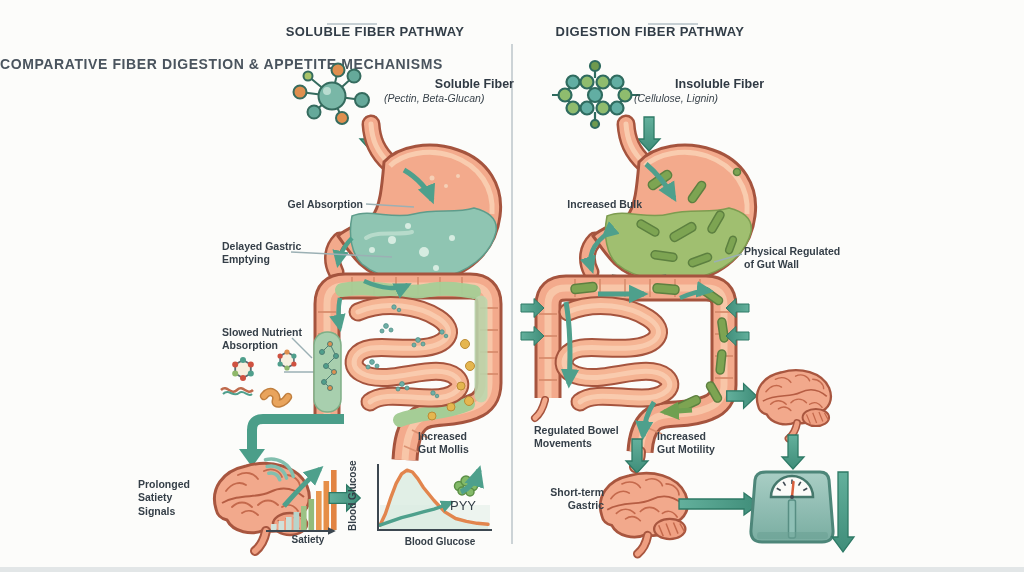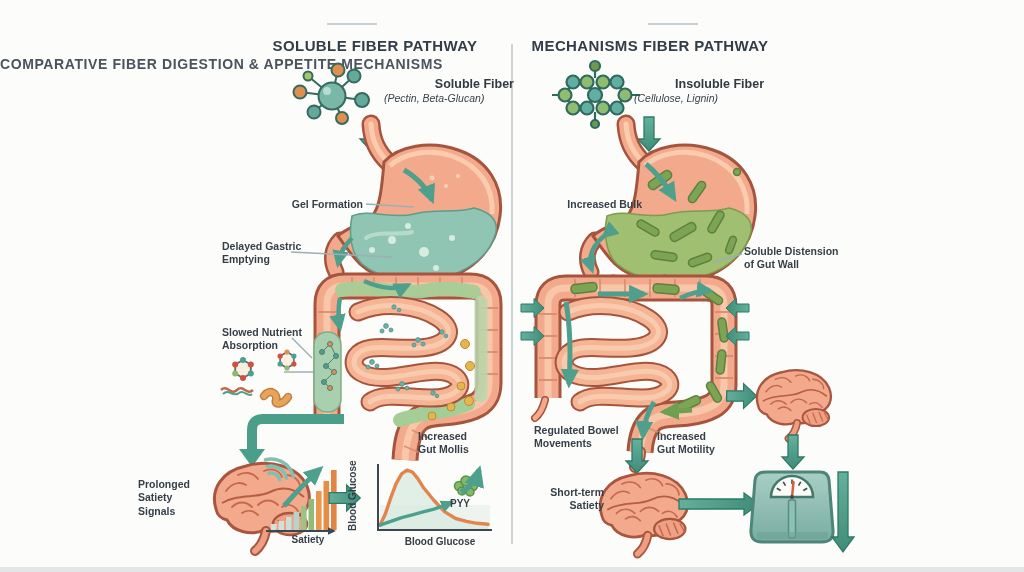--- a/index.html
+++ b/index.html
@@ -3,41 +3,41 @@
 <meta charset="utf-8">
 <style>
   html,body{margin:0;padding:0;}
   body{width:1024px;height:572px;position:relative;background:#fcfcfa;
        font-family:"Liberation Sans",sans-serif;color:#353f48;overflow:hidden;}
   .lbl{position:absolute;font-size:10.5px;font-weight:700;line-height:1.28;
        color:#353f48;white-space:pre-line;}
   .title{position:absolute;left:0;right:0;top:16px;text-align:left;
          font-size:14px;font-weight:700;letter-spacing:.6px;color:#4a545e;margin-top:40px;}
   .titleline{position:absolute;top:23px;width:50px;height:2px;background:#c6cfd3;}
-  .hdr{position:absolute;top:37px;width:300px;text-align:center;font-size:15px;
+  .hdr{position:absolute;top:24px;width:300px;text-align:center;font-size:13px;
        font-weight:800;letter-spacing:.4px;color:#323d47;}
   .divider{position:absolute;left:511px;top:44px;width:2px;height:500px;background:#ccd3d6;}
   .molname{position:absolute;font-size:12.5px;font-weight:700;color:#303a44;text-align:right;}
   .molsub{position:absolute;font-size:10.5px;font-weight:400;color:#3a444c;font-style:italic;}
   .small{font-size:10px;}
   .ylab{position:absolute;left:347px;top:459px;width:14px;height:74px;
         writing-mode:vertical-rl;transform:rotate(180deg);text-align:center;
         font-size:10px;font-weight:700;}
-  .pyy{position:absolute;font-size:10px;font-weight:700;}
+  .pyy{position:absolute;font-size:13px;font-weight:400;}
   .bottom-edge{position:absolute;left:0;right:0;bottom:0;height:5px;background:#e2e6e7;}
   svg{position:absolute;}
 </style>
 </head>
 <body>
 
 <div class="title">COMPARATIVE FIBER DIGESTION &amp; APPETITE MECHANISMS</div>
 <div class="titleline" style="left:327px"></div>
 <div class="titleline" style="left:648px"></div>
 <div class="hdr" style="left:225px">SOLUBLE FIBER PATHWAY</div>
-<div class="hdr" style="left:500px">MECHANISMS FIBER PATHWAY</div>
+<div class="hdr" style="left:500px">DIGESTION FIBER PATHWAY</div>
 <div class="divider"></div>
 
 <svg style="left:0;top:0" width="512" height="572" viewBox="0 0 512 572">
   <defs>
     <linearGradient id="arrGrad" x1="0" y1="0" x2="0" y2="1">
       <stop offset="0" stop-color="#63b09c"></stop>
         <stop offset="1" stop-color="#3f8d79"></stop>
     </linearGradient>
     <linearGradient id="scaleGrad" x1="0" y1="0" x2="0" y2="1">
       <stop offset="0" stop-color="#a9cec5"></stop>
@@ -364,39 +364,39 @@
   </g>
 
   <use href="#arrow-l" transform="translate(843,512)" fill="url(#arrGrad)" stroke="#2e7a66" stroke-width="1.3"></use>
 </svg>
 
 <div class="molname" style="left:384px;top:77px;width:130px">Soluble Fiber</div>
 <div class="molsub" style="left:384px;top:92px;width:140px">(Pectin, Beta-Glucan)</div>
 <div class="molname" style="left:634px;top:77px;width:130px">Insoluble Fiber</div>
 <div class="molsub" style="left:634px;top:92px;width:140px">(Cellulose, Lignin)</div>
 
-<div class="lbl" style="left:255px;top:198px;width:108px;text-align:right">Gel Formation</div>
+<div class="lbl" style="left:255px;top:198px;width:108px;text-align:right">Gel Absorption</div>
 <div class="lbl" style="left:222px;top:240px;width:95px">Delayed Gastric
 Emptying</div>
 <div class="lbl" style="left:222px;top:326px;width:95px">Slowed Nutrient
 Absorption</div>
 <div class="lbl" style="left:418px;top:430px;width:80px">Increased
 Gut Mollis</div>
 <div class="lbl" style="left:138px;top:478px;width:62px;text-align:left">Prolonged
 Satiety
 Signals</div>
 
 <div class="lbl small" style="left:276px;top:534px;width:64px;text-align:center">Satiety</div>
 <div class="ylab">Blood Glucose</div>
 <div class="lbl small" style="left:392px;top:536px;width:96px;text-align:center">Blood Glucose</div>
 <div class="pyy" style="left:450px;top:498px;width:36px">PYY</div>
 
 <div class="lbl" style="left:558px;top:198px;width:84px;text-align:right">Increased Bulk</div>
-<div class="lbl" style="left:744px;top:245px;width:105px">Soluble Distension
+<div class="lbl" style="left:744px;top:245px;width:105px">Physical Regulated
 of Gut Wall</div>
 <div class="lbl" style="left:534px;top:424px;width:96px;text-align:left">Regulated Bowel
 Movements</div>
 <div class="lbl" style="left:657px;top:430px;width:80px">Increased
 Gut Motility</div>
 <div class="lbl" style="left:536px;top:486px;width:68px;text-align:right">Short-term
-Satiety</div>
+Gastric</div>
 
 <div class="bottom-edge"></div>
 
 </body></html>

